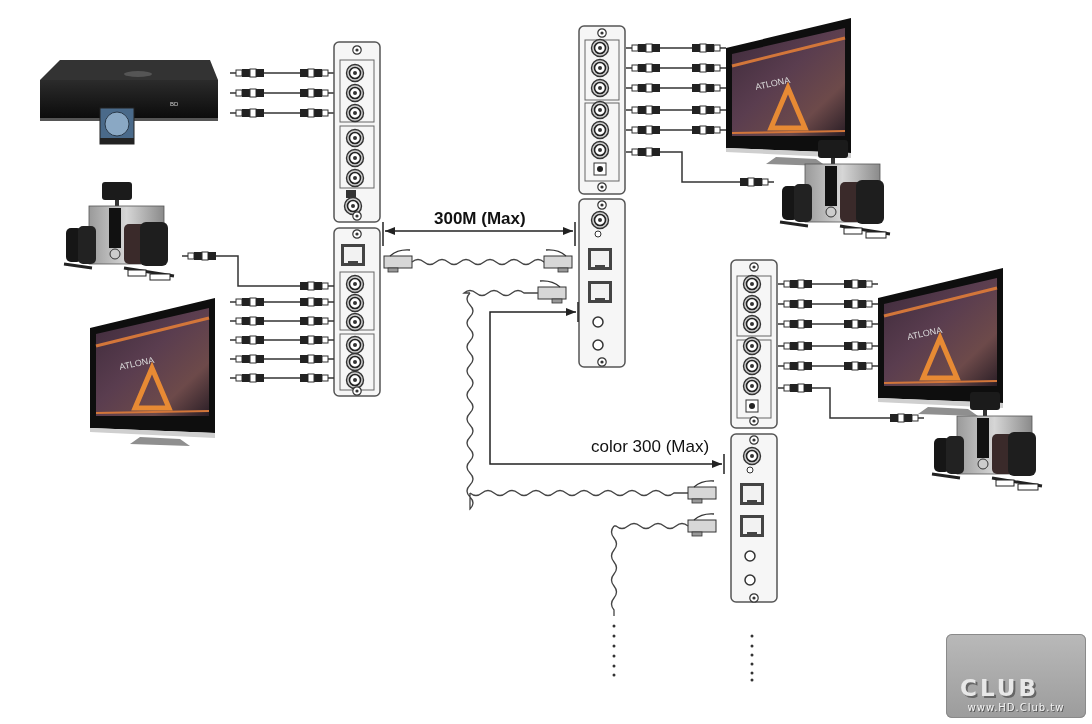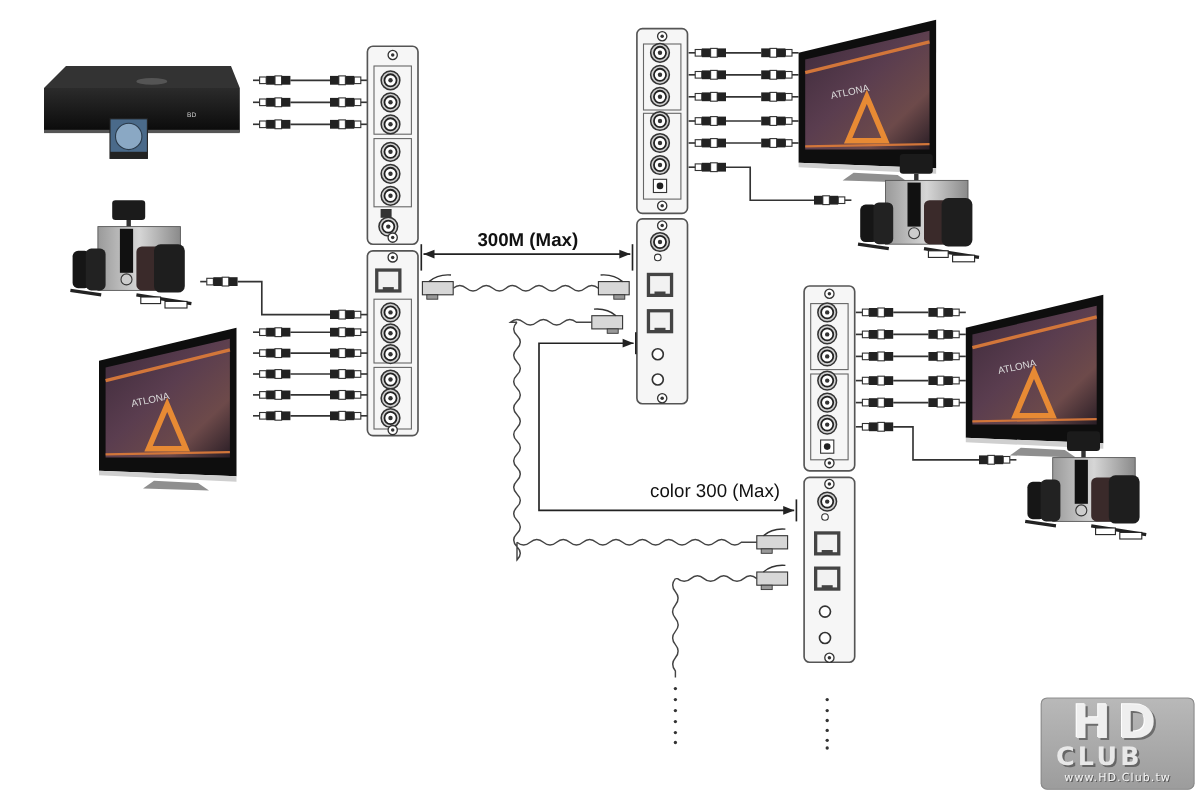--- a/index.html
+++ b/index.html
@@ -431,16 +431,15 @@
     <circle cx="752" cy="636" r="1.5"></circle>
       <circle cx="752" cy="646" r="1.5"></circle>
       <circle cx="752" cy="655" r="1.5"></circle>
     <circle cx="752" cy="664" r="1.5"></circle>
       <circle cx="752" cy="673" r="1.5"></circle>
       <circle cx="752" cy="680" r="1.5"></circle>
   </g>
 </svg>
 
 <div id="logo">
-  <div class="hd">HD</div>
   <div class="club">CLUB</div>
   <div class="url">www.HD.Club.tw</div>
 </div>
 
 </body></html>

